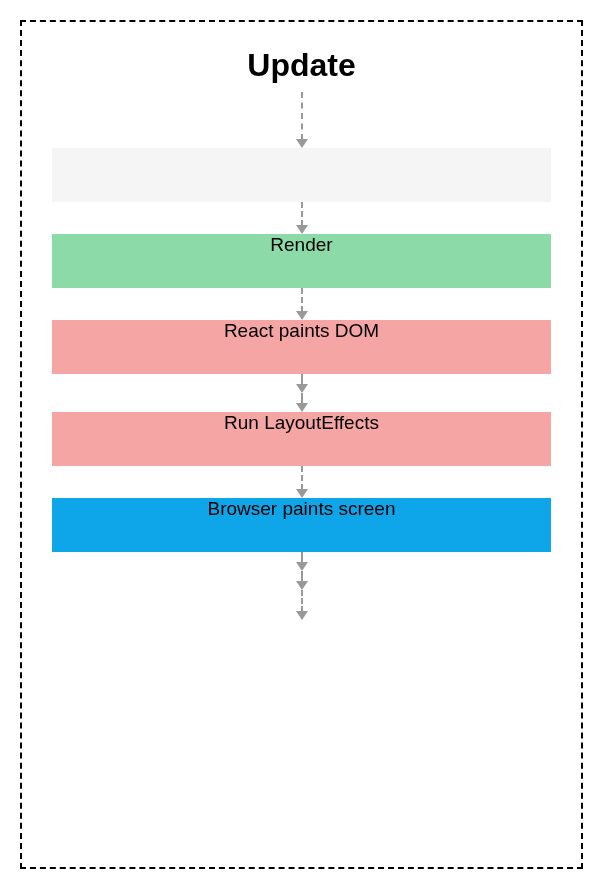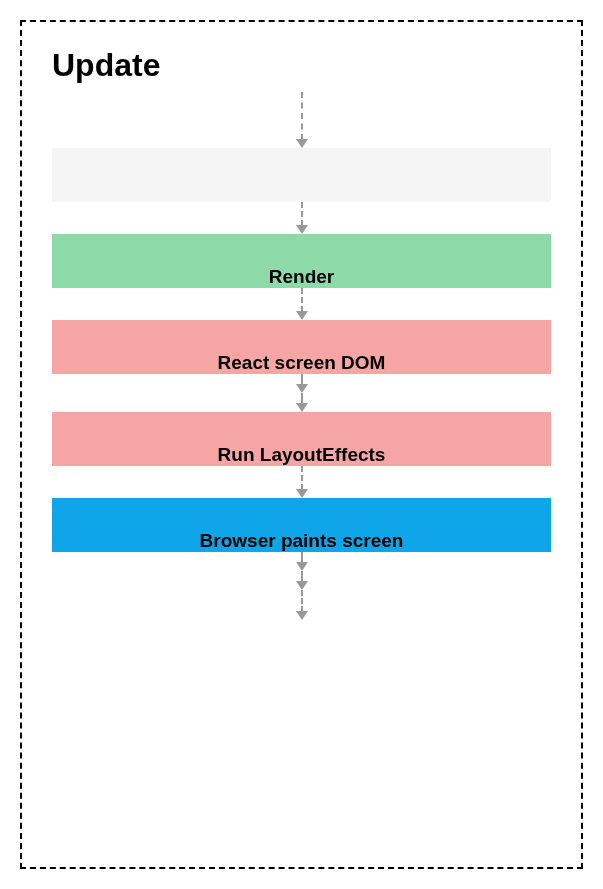--- a/index.html
+++ b/index.html
@@ -17,37 +17,37 @@
     .container {
       border: 2px dashed #000;
       width: 100%;
       height: 100%;
       padding: 25px 30px 20px 30px;
       position: relative;
     }
     .title {
       font-size: 32px;
       font-weight: 700;
-      text-align: left;
+      text-align: center;
       margin-bottom: 8px;
     }
     .steps-wrapper {
       position: relative;
       display: flex;
       flex-direction: column;
       align-items: center;
     }
     .step {
       width: 100%;
       height: 54px;
       display: flex;
-      align-items: flex-end;
+      align-items: flex-start;
       justify-content: center;
       font-size: 19px;
-      font-weight: 700;
+      font-weight: 400;
       color: #000;
       position: relative;
       z-index: 2;
     }
     .step-empty {
       background: #f5f5f5;
     }
     .step-green {
       background: #8ddaa9;
     }
@@ -114,21 +114,21 @@
     <div class="step step-green">
       <span>Render</span>
     </div>
 
     <div class="arrow arrow-mid">
       <div class="arrow-line"></div>
       <div class="arrow-head"></div>
     </div>
 
     <div class="step step-pink">
-      <span>React screen DOM</span>
+      <span>React paints DOM</span>
     </div>
 
     <div class="arrow arrow-short">
       <div class="arrow-line"></div>
       <div class="arrow-head"></div>
     </div>
 
 
     <div class="arrow arrow-short">
       <div class="arrow-line"></div>

